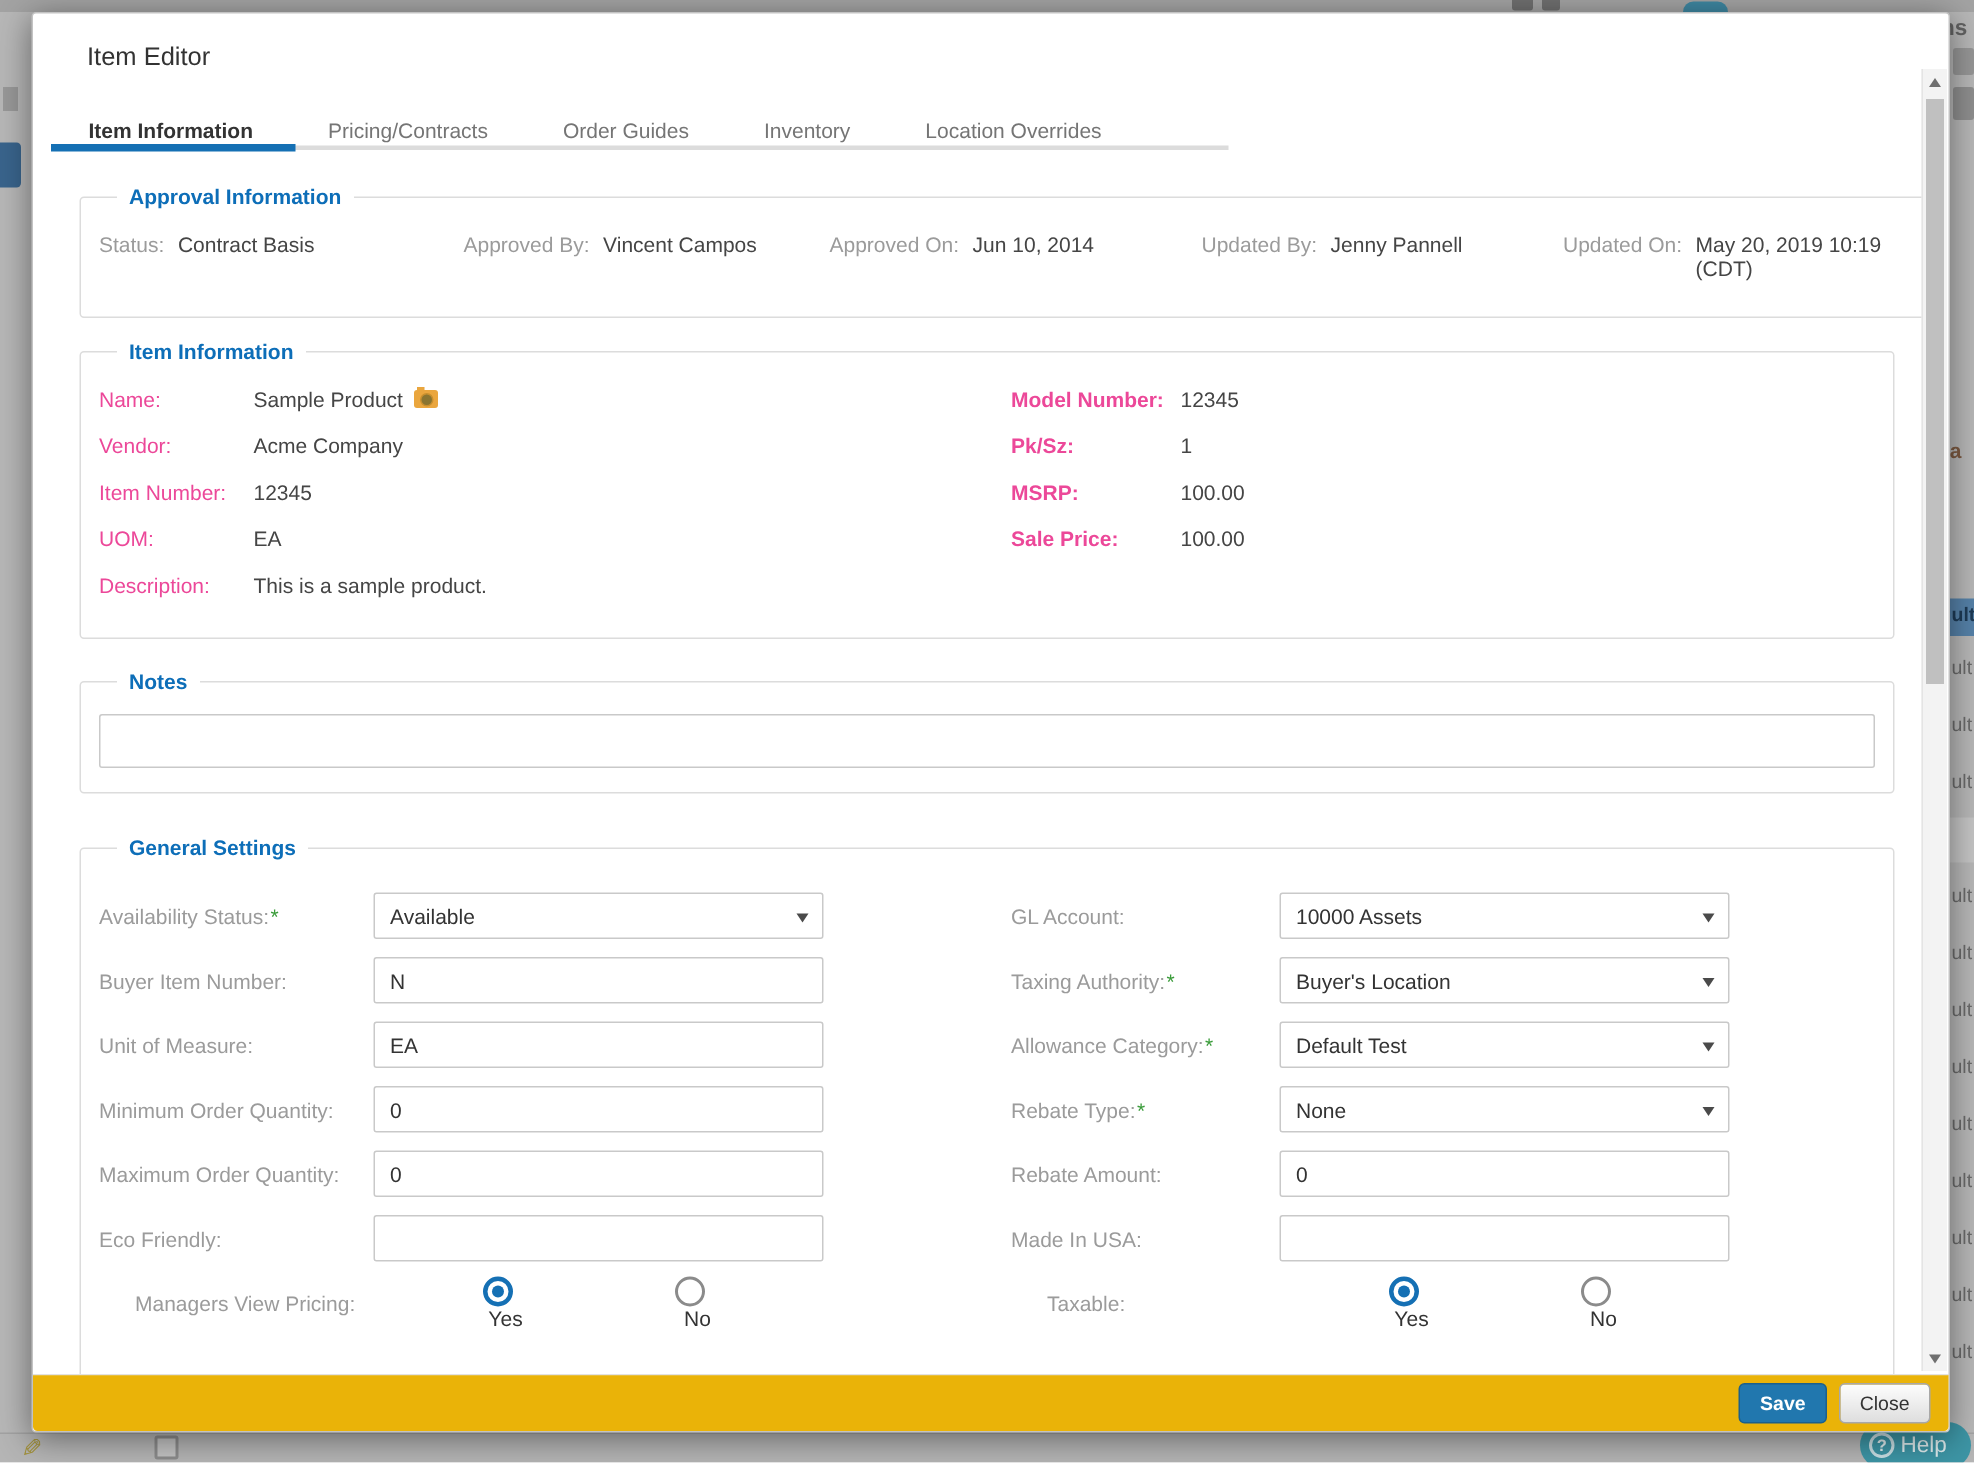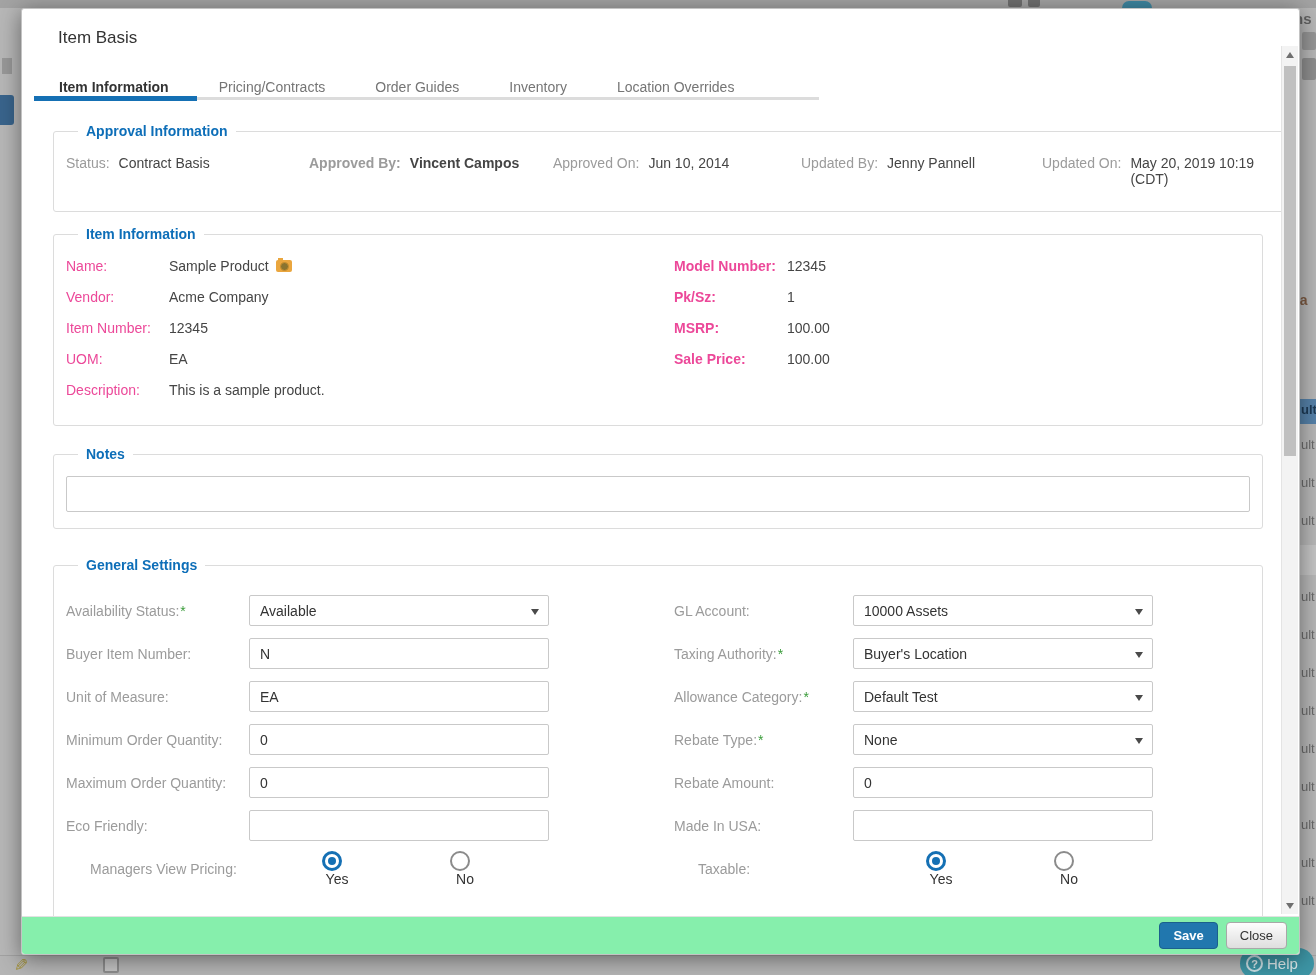--- a/index.html
+++ b/index.html
@@ -53,21 +53,21 @@
   .content { position:absolute; left:0; top:100px; height:808px; width:1261px; overflow:hidden; padding:0 20px 0 31px; }
   fieldset { border:1px solid #dcdcdc; border-radius:3px; padding:8px 12px 16px; }
   legend { color:#0d6eb8; font-weight:bold; font-size:14px; padding:0 8px; margin-left:12px; }
   .fs-approval { margin-top:14px; margin-bottom:14px; padding-bottom:24px; }
   .fs-iteminfo { margin-bottom:20px; padding-bottom:20px; }
   .fs-notes    { margin-bottom:28px; }
   .fs-general  { height:500px; }
 
   .appr { display:flex; font-size:14px; padding-top:8px; }
   .pair { display:flex; }
-  .pair:nth-child(1){ width:243px; } .pair:nth-child(2){ width:244px;font-weight:bold; }
+  .pair:nth-child(1){ width:243px; } .pair:nth-child(2){ width:244px; }
   .pair:nth-child(3){ width:248px; } .pair:nth-child(4){ width:241px; }
   .pair .lab { color:#9b9b9b; margin-right:9px; white-space:nowrap; }
   .pair .val { color:#454545; }
   .pair .val.wrap { width:142px; }
 
   .cols { display:flex; }
   .col-l { width:608px; } .col-r { width:576px; }
   .info-row { display:flex; font-size:14px; height:31px; align-items:center; }
   .info-label { width:103px; color:#ec4899; flex-shrink:0; }
   .col-r .info-label { width:113px;font-weight:bold; }
@@ -108,21 +108,21 @@
   
   .vscroll { position:absolute; top:37px; bottom:40px; right:1px; width:17px; background:#f3f3f3;
             border-left:1px solid #e4e4e4; }
   .vs-btn { position:absolute; left:0; width:16px; height:17px; display:flex; align-items:center; justify-content:center; }
   .vs-up { top:0; } .vs-down { bottom:0; }
   .vs-up::after { content:""; border-left:4px solid transparent; border-right:4px solid transparent; border-bottom:6px solid #6f6f6f; }
   .vs-down::after { content:""; border-left:4px solid transparent; border-right:4px solid transparent; border-top:6px solid #6f6f6f; }
   .vs-thumb { position:absolute; left:2px; top:20px; width:12px; height:390px; background:#c0c0c0; }
 
   
-  .m-footer { position:absolute; left:0; right:0; bottom:0; height:38px; background:#86efac;
+  .m-footer { position:absolute; left:0; right:0; bottom:0; height:38px; background:#eab308;
             border-top:1px solid #e2e2e2; display:flex; align-items:center; justify-content:flex-end;
             padding-right:12px; border-radius:0 0 3px 3px; }
   .btn { height:27px; border-radius:4px; font-size:13px; font-weight:bold; padding:0 13px; cursor:pointer;
             font-family:"Liberation Sans", sans-serif; }
   .btn-save { background:#2177ae; border:1px solid #1b608c; color:#fff; margin-right:8px; }
   .btn-close { background:linear-gradient(#fdfdfd,#dedede); border:1px solid #a8a8a8; color:#333; font-weight:normal; }
 </style>
 </head>
 <body>
 
@@ -163,21 +163,21 @@
   <span class="bg-cell bg-c2">CS</span>
   <span class="bg-cell bg-c3">48/2.6 oz</span>
   <span class="bg-cell bg-c4">Sale Price Basis</span>
   <span class="bg-cell bg-c5">N</span>
   <div class="bg-frag bg-help">
     <span class="bg-help-circle">?</span>
     <span class="bg-help-label">Help</span>
   </div>
 
   <div id="modal">
-    <div class="m-title">Item Basis</div>
+    <div class="m-title">Item Editor</div>
 
     <div class="tabs">
       <div class="tab active">Item Information</div>
       <div class="tab">Pricing/Contracts</div>
       <div class="tab">Order Guides</div>
       <div class="tab">Inventory</div>
       <div class="tab">Location Overrides</div>
     </div>
     <div class="tab-track"></div>
     <div class="tab-indicator"></div>

